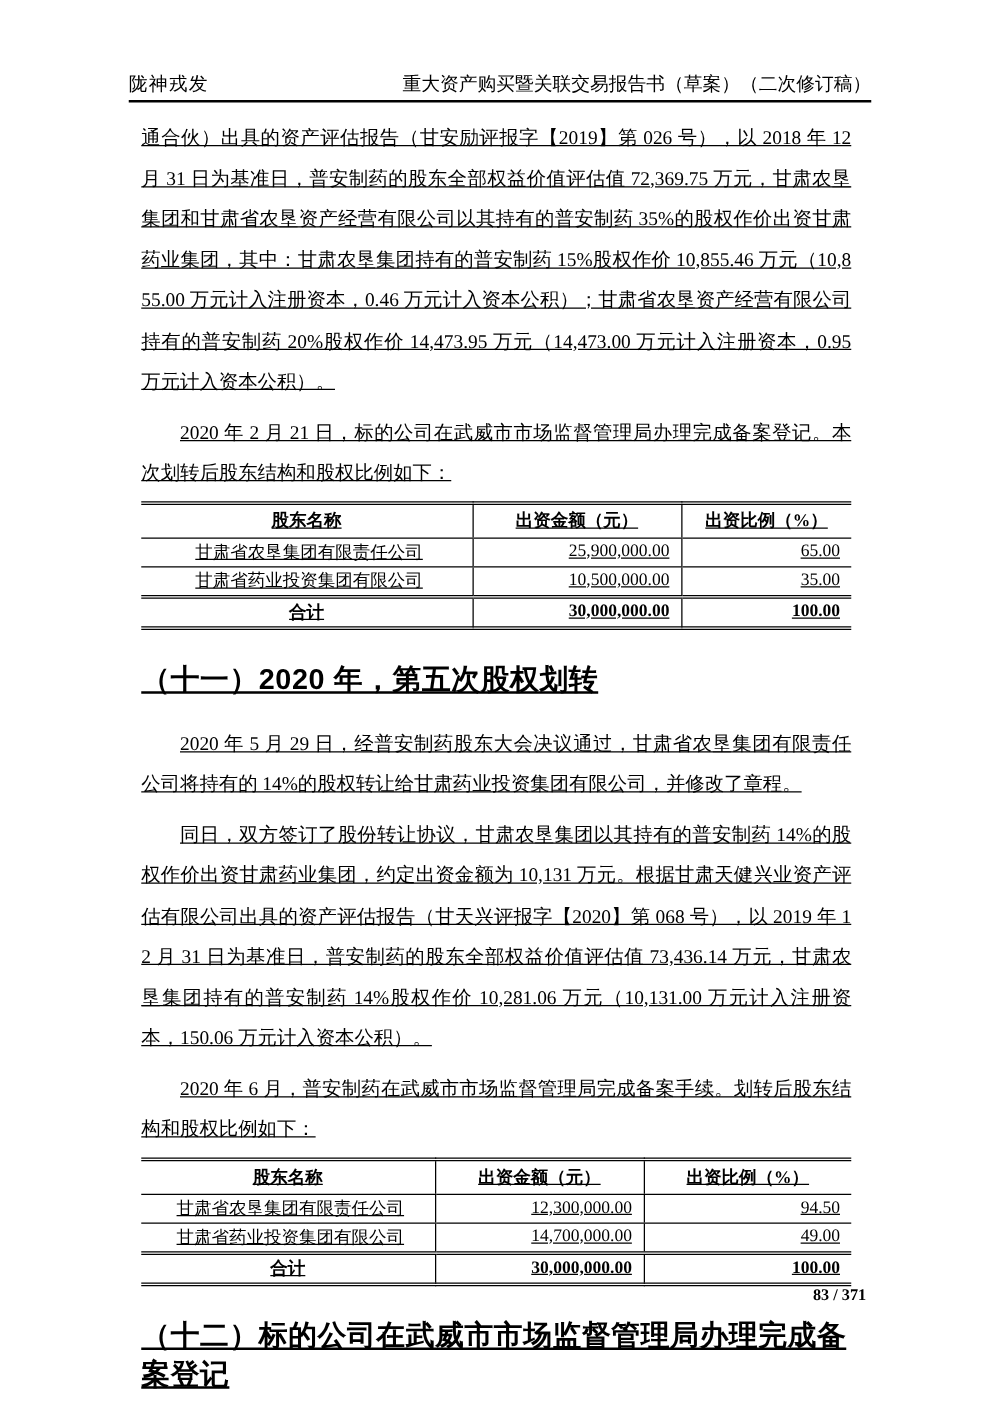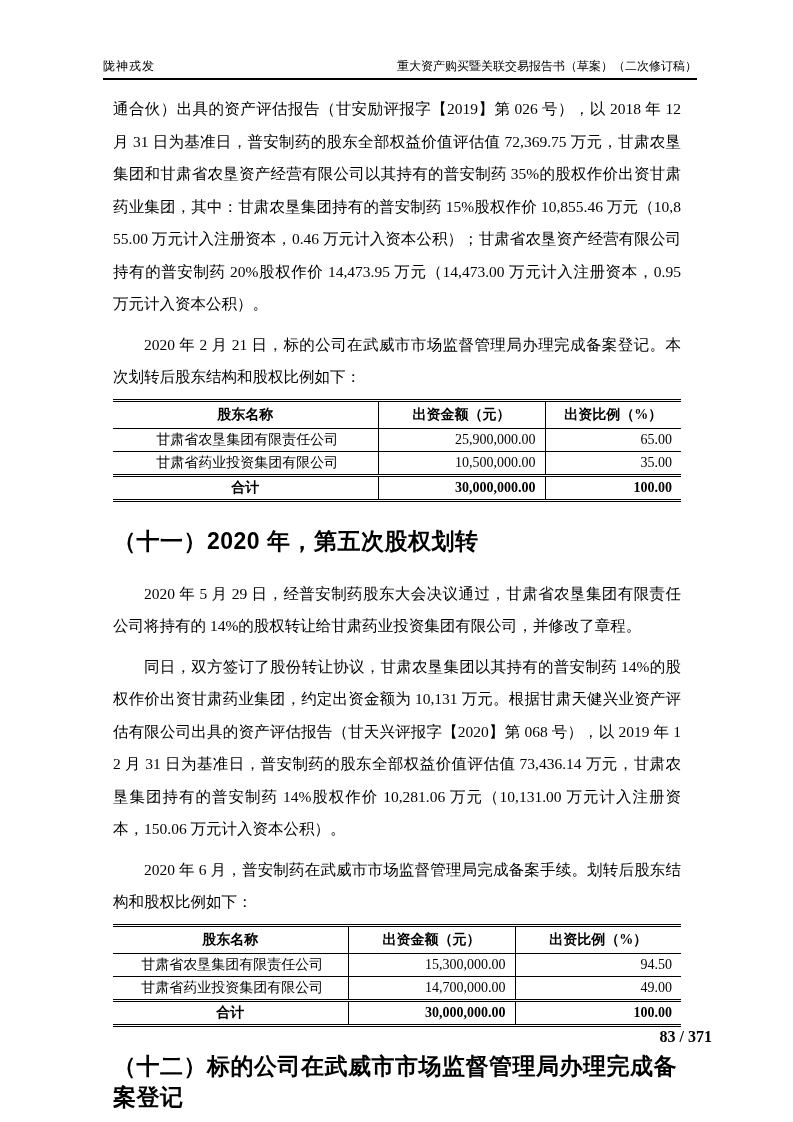--- a/index.html
+++ b/index.html
@@ -9,28 +9,28 @@
     font-family:"Liberation Serif","DejaVu Serif",serif;
     color:#000;
     position:relative;
     overflow:hidden;
   }
   .sheet { padding:58px 96px 0 103px; }
 
   
   .page-header {
     display:flex; justify-content:space-between; align-items:flex-end;
-    font-size:12px;
+    font-size:15px;
     border-bottom:2px solid #000;
     padding-bottom:3px;
   }
   .page-header .hdr-left { letter-spacing:1px; }
 
   
-  .doc-body { margin:13px 0 12px 10px; width:568px; }
+  .doc-body { margin:13px 0 12px 10px; width:568px;text-decoration:underline; }
   .para {
     font-size:15.5px;
     line-height:32.5px;
     text-align:justify;
     word-break:break-all;
   }
   .indent { text-indent:2em; }
   .para + .para { margin-top:8px; }
 
   
@@ -60,23 +60,23 @@
   table.share-table tr.data-row td { border-bottom:1px solid #000; }
   table.share-table tr.total-row td { border-top:3px double #000; font-weight:bold; }
   table.share-table .c2, table.share-table .c3 { border-left:1px solid #000; }
   table.share-table td.name { text-align:center; padding-left:10px; }
   table.share-table td.num { text-align:right; padding-right:9px; }
   table.share-table td.center { text-align:center; }
 
   
   .page-number {
     position:absolute;
-    right:81px; top:1028px;
+    right:100px; top:1028px;
     font-weight:bold;
-    font-size:16px;
+    font-size:13px;
   }
 </style>
 </head>
 <body>
 
 <div class="sheet">
 
   <div class="page-header">
     <span class="hdr-left">陇神戎发</span>
     <span class="hdr-right">重大资产购买暨关联交易报告书（草案）（二次修订稿）</span>
@@ -133,21 +133,21 @@
           <col style="width:166px">
         </colgroup>
       <tbody>
           <tr>
         <th class="c1">股东名称</th>
         <th class="c2">出资金额（元）</th>
         <th class="c3">出资比例（%）</th>
       </tr>
       <tr class="data-row">
         <td class="c1 name">甘肃省农垦集团有限责任公司</td>
-        <td class="c2 num">15,300,000.00</td>
+        <td class="c2 num">12,300,000.00</td>
         <td class="c3 num">94.50</td>
       </tr>
       <tr class="data-row">
         <td class="c1 name">甘肃省药业投资集团有限公司</td>
         <td class="c2 num">14,700,000.00</td>
         <td class="c3 num">49.00</td>
       </tr>
       <tr class="total-row">
         <td class="c1 center">合计</td>
         <td class="c2 num">30,000,000.00</td>

